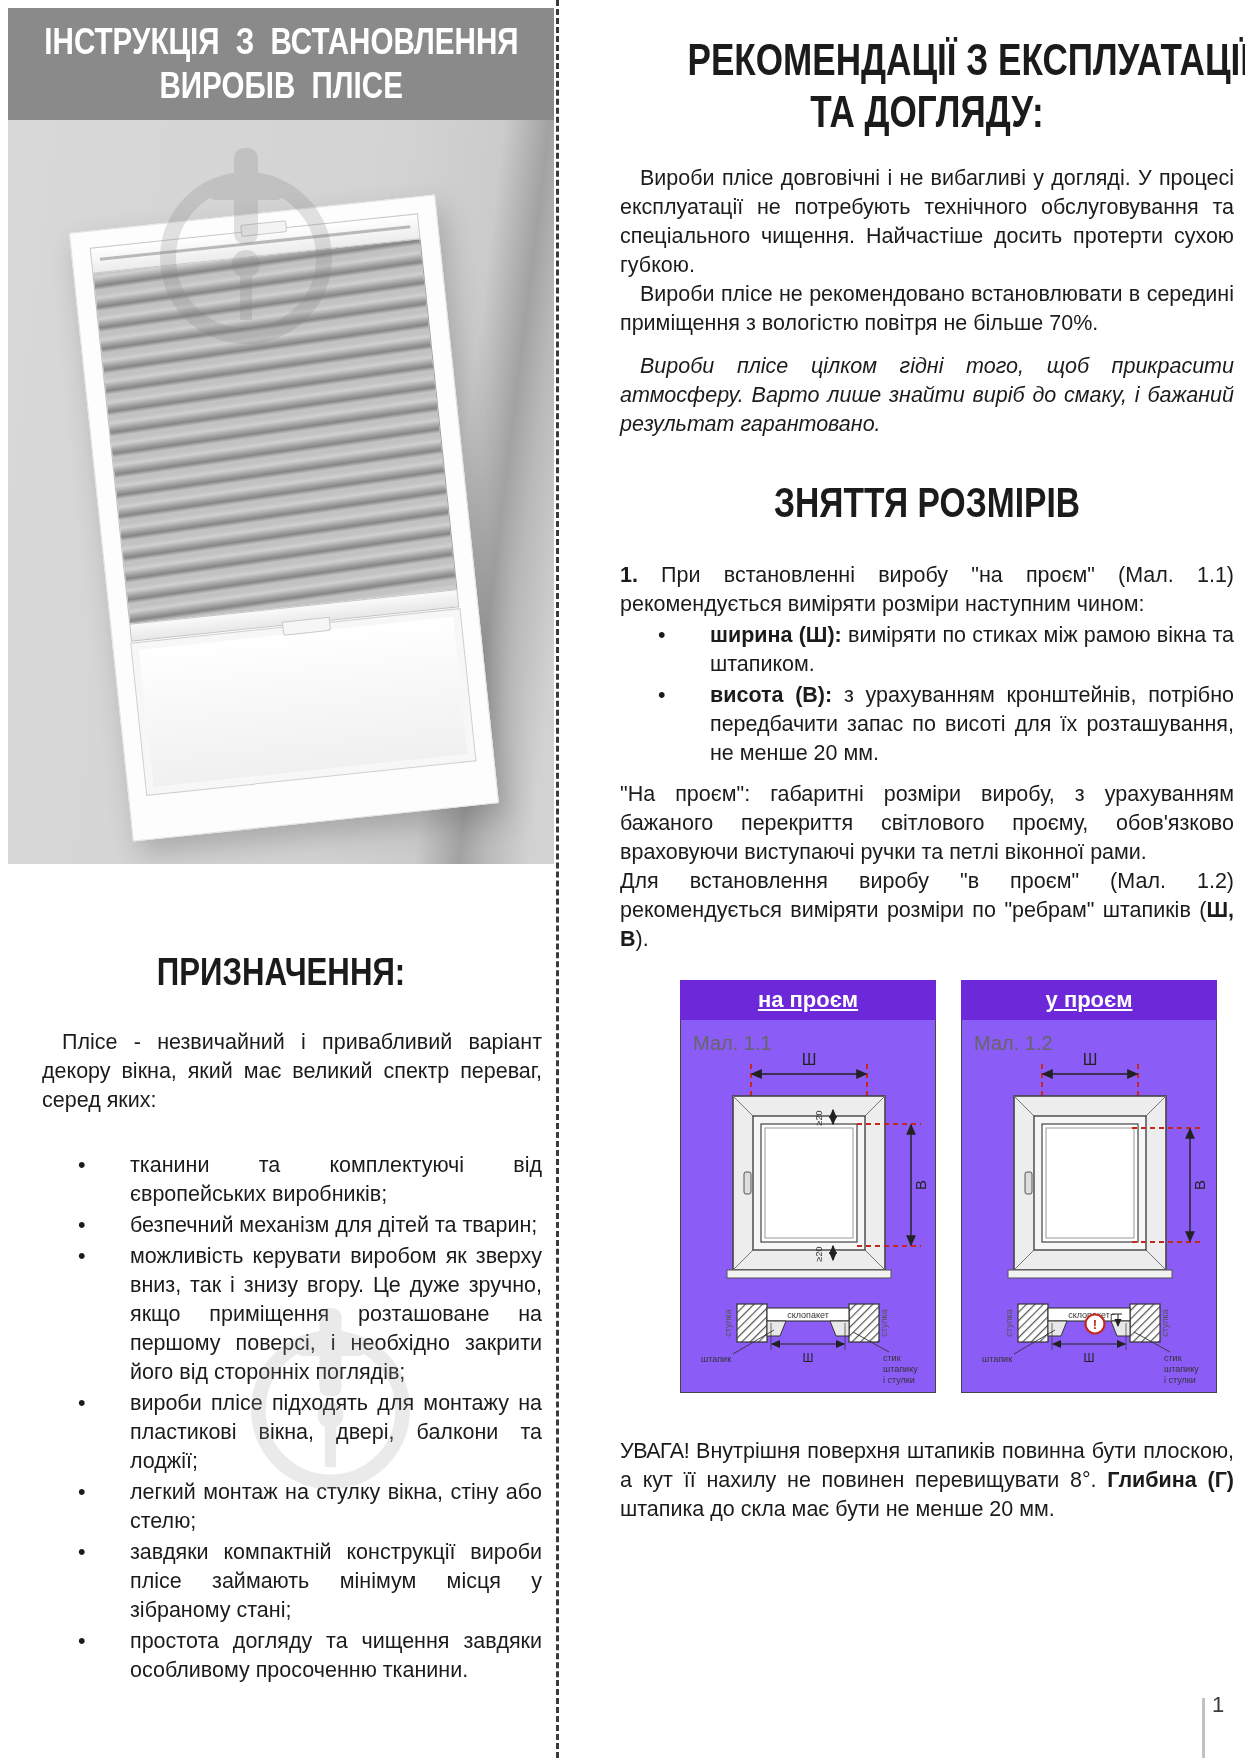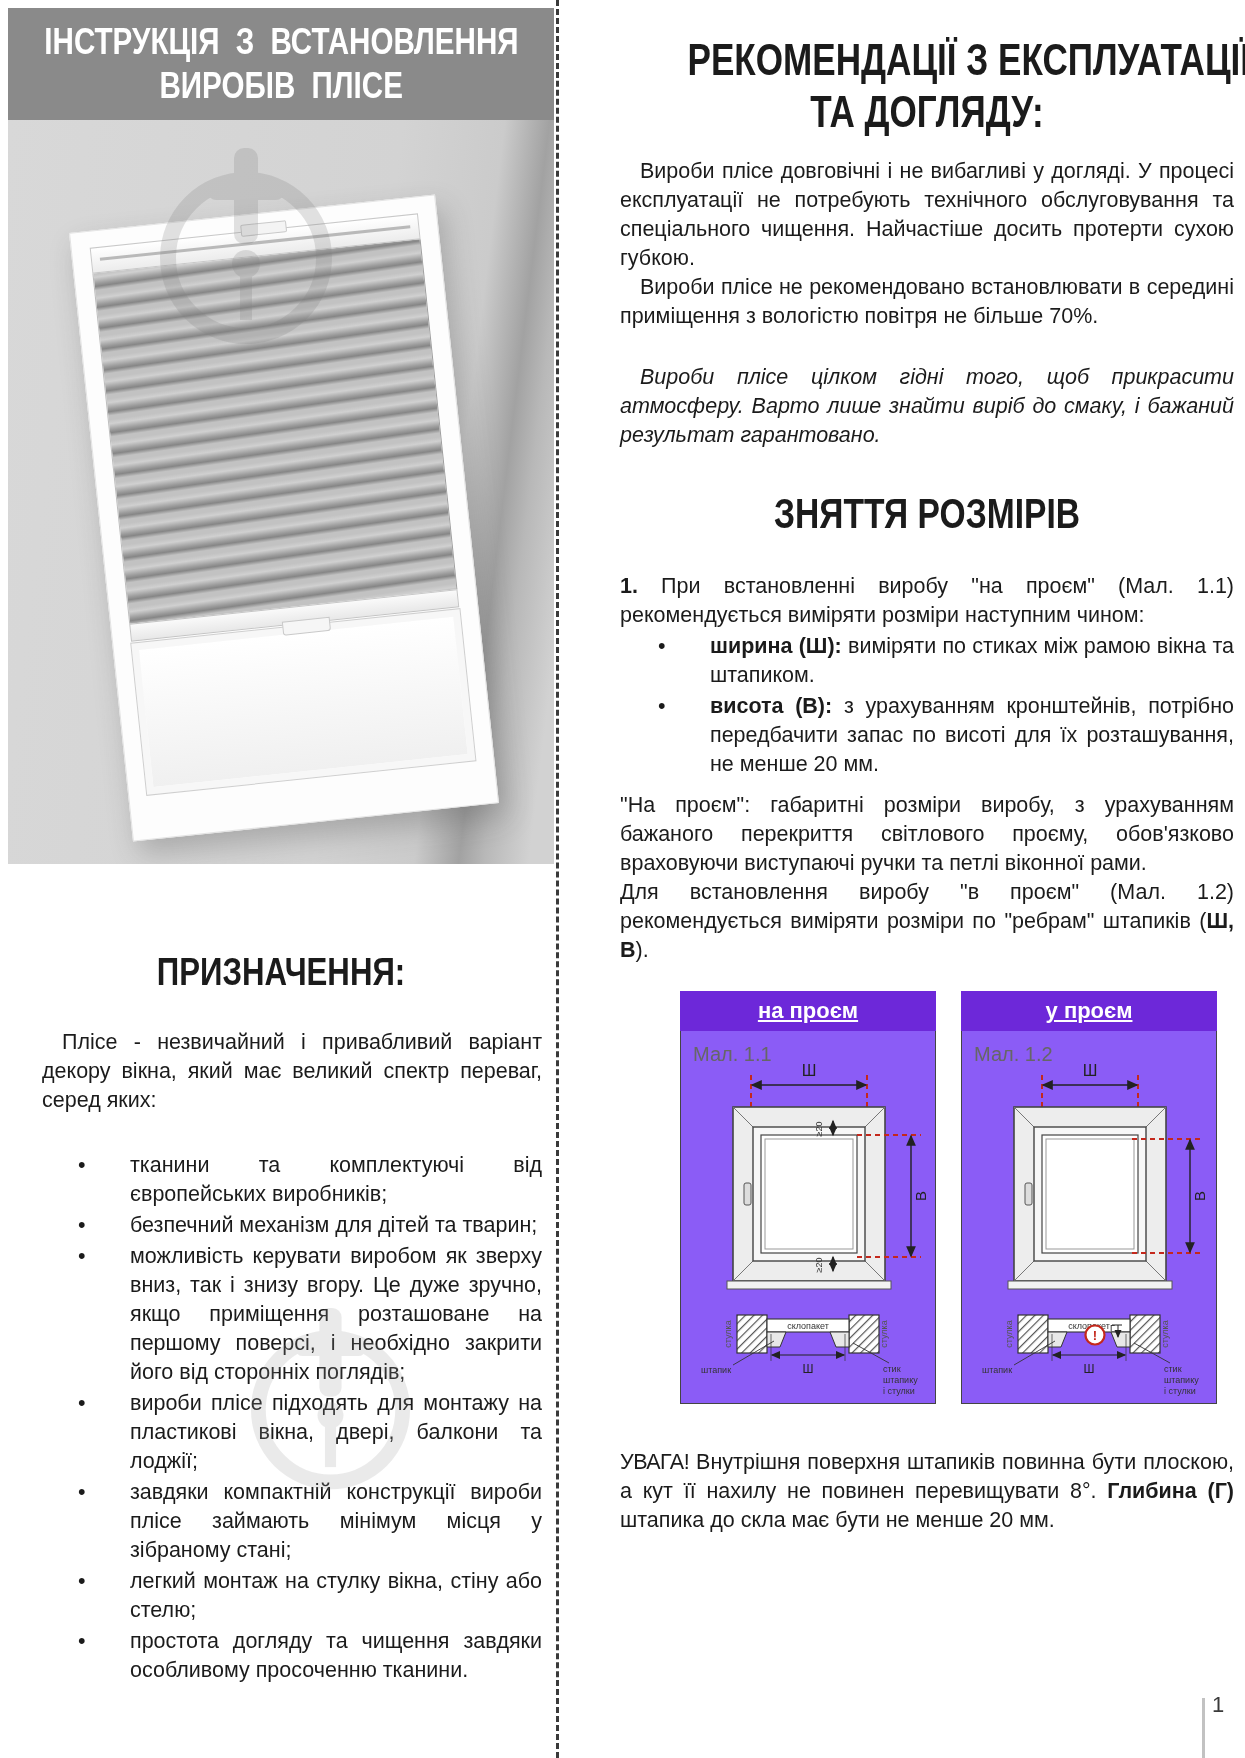--- a/index.html
+++ b/index.html
@@ -42,22 +42,22 @@
   .indent{text-indent:20px;}
   .l-list{list-style:none;margin:36px 0 0 0;padding:0 0 0 88px;}
   .l-list li,.r-list li{position:relative;font-size:21.5px;line-height:29px;text-align:justify;
             margin-bottom:2px;}
   .l-list li::before,.r-list li::before{content:"\2022";position:absolute;left:-52px;top:0;}
   
   .col-right{position:absolute;left:620px;top:0;width:614px;}
   .r-title{margin-top:34px;text-align:center;font-weight:800;font-size:45px;line-height:52px;
            transform:scaleX(0.78);white-space:nowrap;}
   .r-title .ln{display:block;}
-  .r-p1{margin-top:19px;}
-  .r-p3{margin-top:32px;font-style:italic;}
+  .r-p1{margin-top:26px;}
+  .r-p3{margin-top:14px;font-style:italic;}
   .r-h2{margin-top:40px;text-align:center;font-weight:800;font-size:42px;transform:scaleX(0.8);}
   .r-step{margin-top:34px;}
   .b{font-weight:bold;font-style:normal;}
   .r-list{list-style:none;margin:2px 0 12px 0;padding:0 0 0 90px;}
   
   .diagrams{margin:26px 0 0 60px;display:flex;gap:25px;}
   .card{width:256px;border:0;}
   .card-h{height:40px;background:#6d28d9;color:#fff;font-weight:bold;font-size:22px;
           display:flex;align-items:center;justify-content:center;text-decoration:underline;}
   .card-b{border:1.5px solid #444;border-top:none;background:#8b5cf6;height:372px;}
@@ -107,22 +107,22 @@
 
     <div class="l-h2">ПРИЗНАЧЕННЯ:</div>
 
     <div class="l-text">
       <p class="par indent">Плісе - незвичайний і привабливий варіант декору вікна, який має великий спектр переваг, серед яких:</p>
       <ul class="l-list">
         <li>тканини та комплектуючі від європейських виробників;</li>
         <li>безпечний механізм для дітей та тварин;</li>
         <li>можливість керувати виробом як зверху вниз, так і знизу вгору. Це дуже зручно, якщо приміщення розташоване на першому поверсі, і необхідно закрити його від сторонніх поглядів;</li>
         <li>вироби плісе підходять для монтажу на пластикові вікна, двері, балкони та лоджії;</li>
+        <li>легкий монтаж на стулку вікна, стіну або стелю;</li>
         <li>завдяки компактній конструкції вироби плісе займають мінімум місця у зібраному стані;</li>
-        <li>легкий монтаж на стулку вікна, стіну або стелю;</li>
         <li>простота догляду та чищення завдяки особливому просоченню тканини.</li>
       </ul>
     </div>
   </div>
 
   <div class="col-right">
     <div class="r-title">
       <span class="ln">РЕКОМЕНДАЦІЇ З ЕКСПЛУАТАЦІЇ</span>
       <span class="ln">ТА ДОГЛЯДУ:</span>
     </div>

